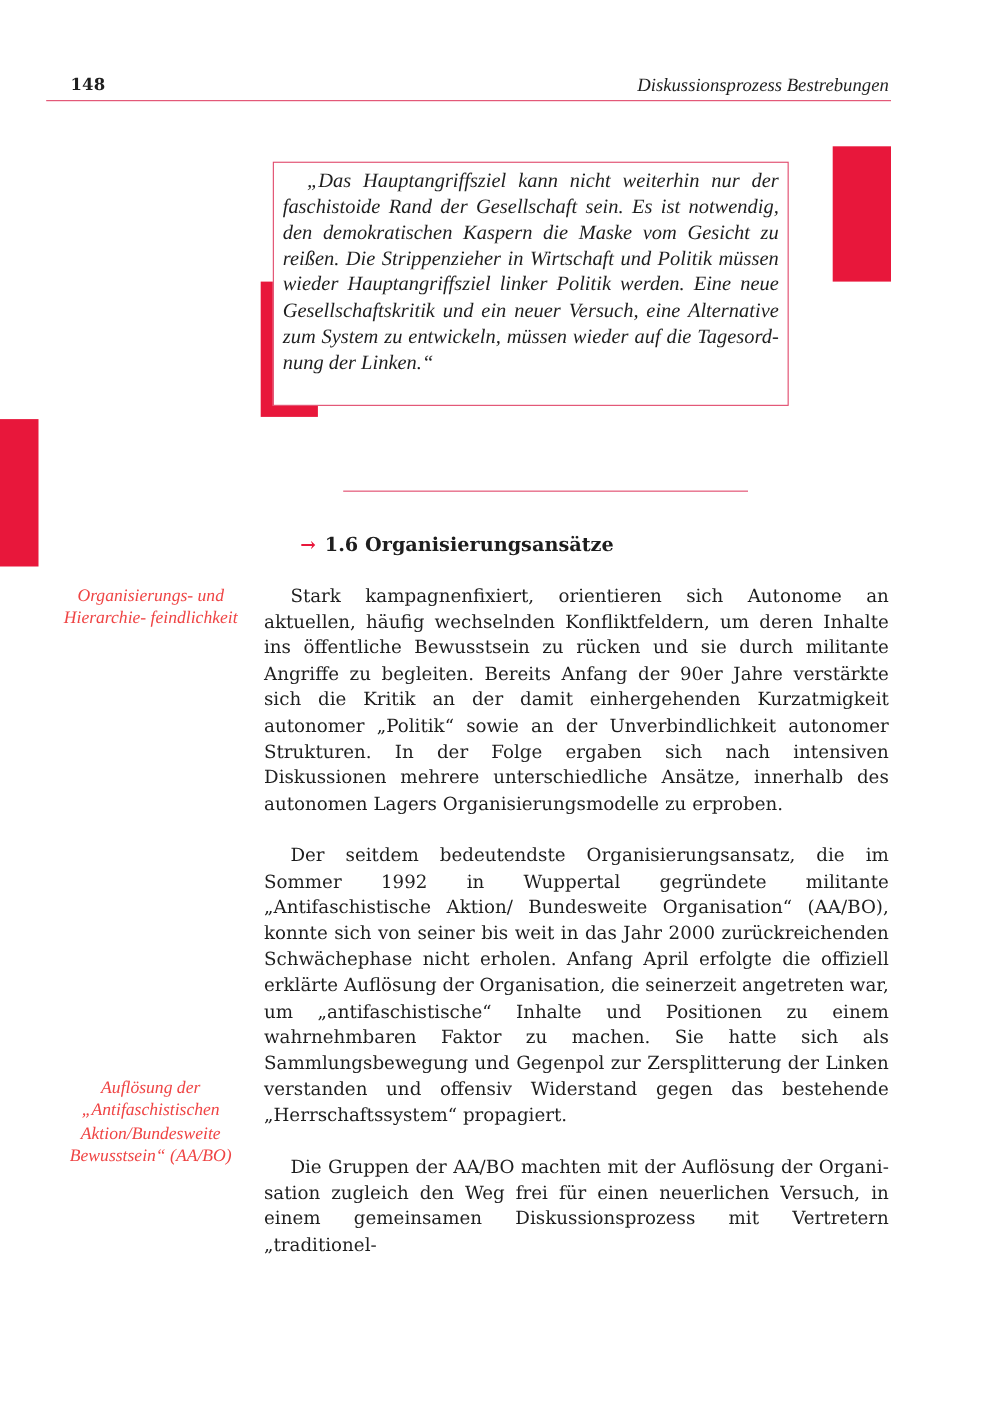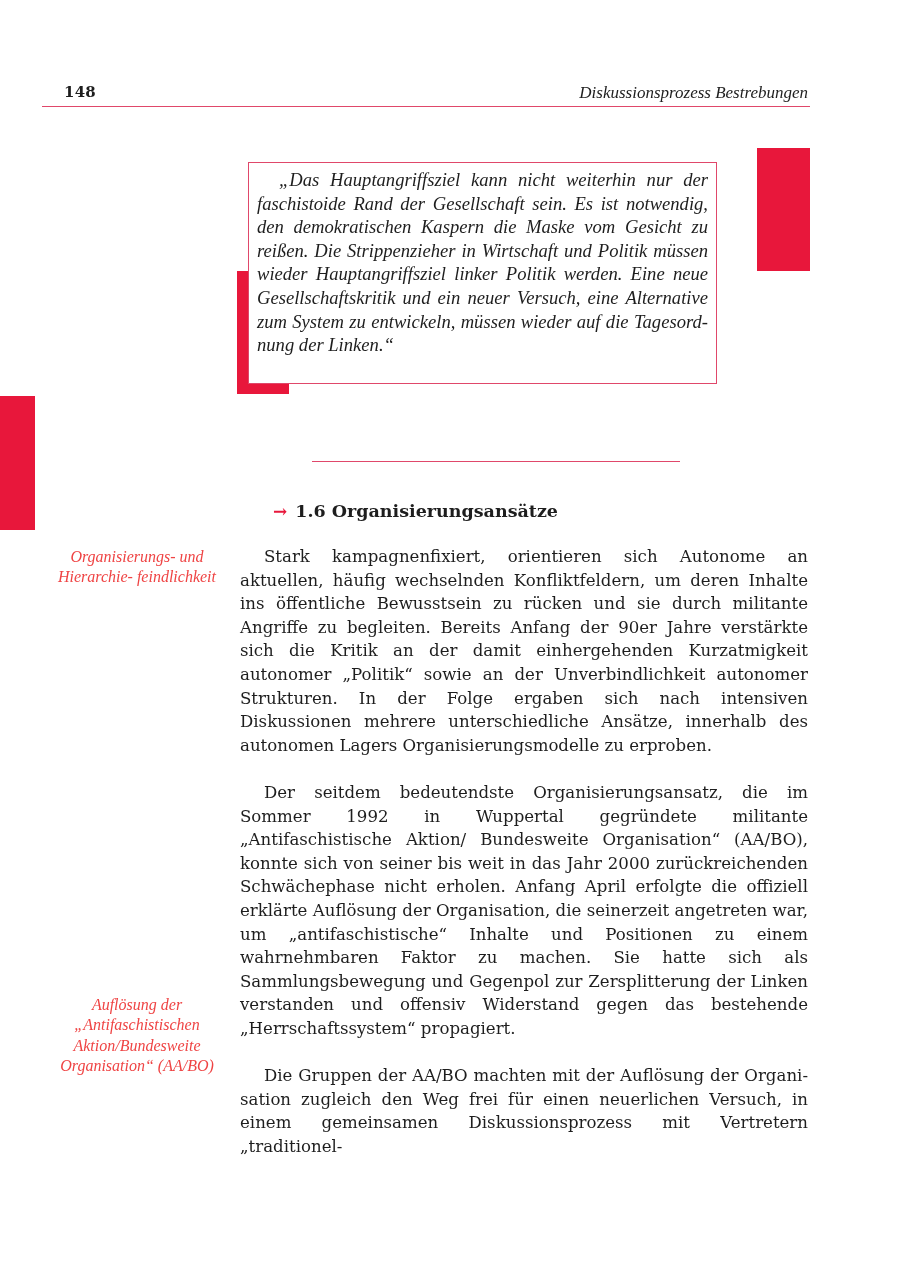--- a/index.html
+++ b/index.html
@@ -1,18 +1,18 @@
 <!DOCTYPE html>
 <html><head>
 <meta charset="utf-8">
 <style>
   html, body { margin: 0; padding: 0; background: #ffffff; }
   body { width: 900px; height: 1278px; position: relative; overflow: hidden;
          font-family: "DejaVu Serif", "Liberation Serif", serif; color: #1e1e1e; }
-  .abs { position: absolute; margin-top: 15px; }
+  .abs { position: absolute; }
 
   .page-number { left: 64px; top: 68px; font-size: 15px; font-weight: bold; letter-spacing: 0.2px; }
   .running-head { right: 92px; top: 68px; font-size: 15px; font-style: italic; font-family: "Liberation Serif", serif; font-size: 17px; }
   .header-rule { left: 42px; top: 91px; width: 768px; height: 1px; background: #e0476a; }
 
   .left-tab { left: 0; top: 381px; width: 35px; height: 134px; background: #e8173b; }
 
   .quote-block-tr { left: 757px; top: 133px; width: 53px; height: 123px; background: #e8173b; }
   .quote-block-bl { left: 237px; top: 256px; width: 52px; height: 123px; background: #e8173b; }
   .quote-box { left: 248px; top: 147px; width: 469px; height: 222px; background: #fff;
@@ -55,19 +55,19 @@
 </div>
 
 <div class="abs section-rule"></div>
 
 <div class="abs section-heading">
   <span class="arrow-icon">→</span>
   <span>1.6 Organisierungsansätze</span>
 </div>
 
 <div class="abs margin-note margin-note-1">Organisierungs- und Hierarchie- feindlichkeit</div>
-<div class="abs margin-note margin-note-2">Auflösung der „Antifaschistischen Aktion/Bundesweite Organisation“ (AA/BO)</div>
+<div class="abs margin-note margin-note-2">Auflösung der „Antifaschistischen Aktion/Bundesweite Bewusstsein“ (AA/BO)</div>
 
 <div class="abs body">
   <p class="indent">Stark kampagnenfixiert, orientieren sich Autonome an aktuellen, häufig wechselnden Konfliktfeldern, um deren Inhalte ins öffentliche Bewusstsein zu rücken und sie durch militante Angriffe zu begleiten. Bereits Anfang der 90er Jahre verstärkte sich die Kritik an der damit einhergehenden Kurzatmigkeit autonomer „Politik“ sowie an der Unverbindlichkeit autonomer Strukturen. In der Folge ergaben sich nach intensiven Diskussionen mehrere unterschiedliche Ansätze, innerhalb des autonomen Lagers Organisierungsmodelle zu erpro­ben.</p>
   <p class="indent">Der seitdem bedeutendste Organisierungsansatz, die im Sommer 1992 in Wuppertal gegründete militante „Antifaschistische Aktion/ Bundesweite Organisation“ (AA/BO), konnte sich von seiner bis weit in das Jahr 2000 zurückreichenden Schwächephase nicht erholen. Anfang April erfolgte die offiziell erklärte Auflösung der Organisa­tion, die seinerzeit angetreten war, um „antifaschistische“ Inhalte und Positionen zu einem wahrnehmbaren Faktor zu machen. Sie hat­te sich als Sammlungsbewegung und Gegenpol zur Zersplitterung der Linken verstanden und offensiv Widerstand gegen das bestehen­de „Herrschaftssystem“ propagiert.</p>
   <p class="indent">Die Gruppen der AA/BO machten mit der Auflösung der Organi­sation zugleich den Weg frei für einen neuerlichen Versuch, in einem gemeinsamen Diskussionsprozess mit Vertretern „traditionel-</p>
 </div>
 
 </body></html>

